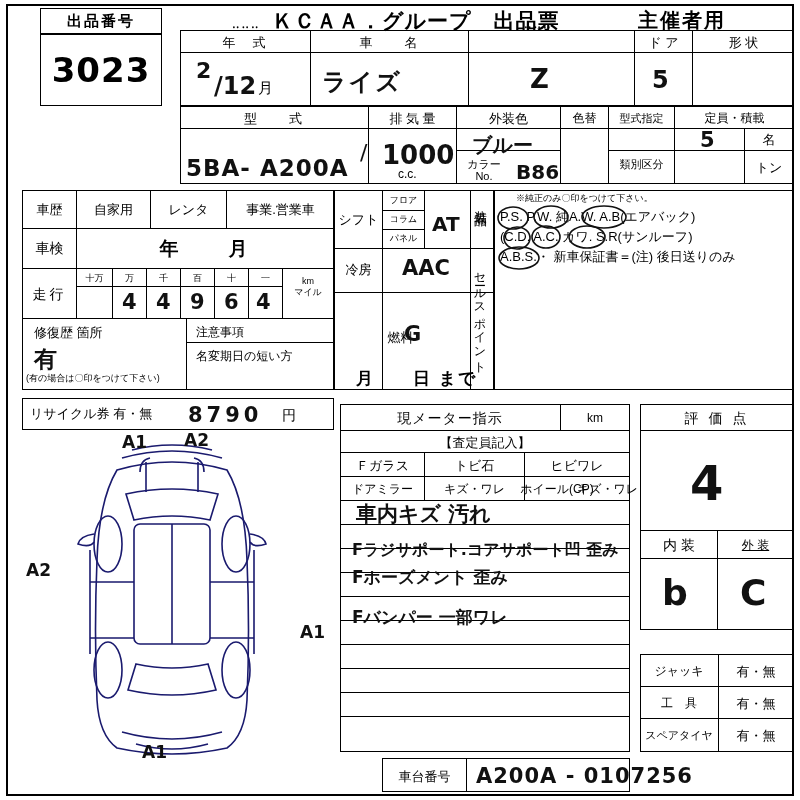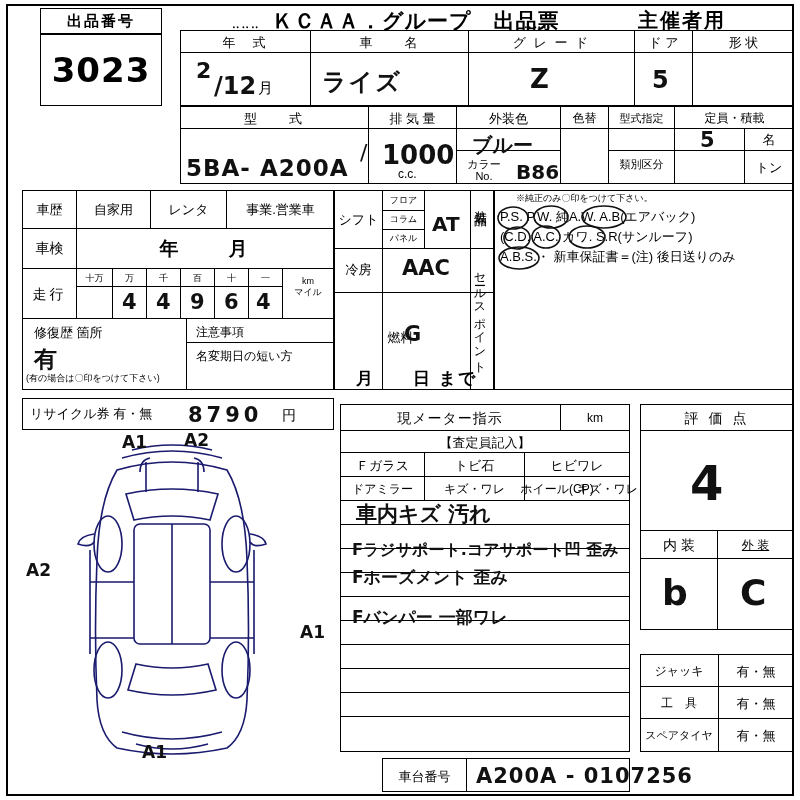--- a/index.html
+++ b/index.html
@@ -38,21 +38,20 @@
 
   <div class="line" style="left:180px;top:52px;width:614px;height:1px;"></div>
 
   <div class="line" style="left:310px;top:30px;width:1px;height:76px;"></div>
   <div class="line" style="left:468px;top:30px;width:1px;height:76px;"></div>
   <div class="line" style="left:634px;top:30px;width:1px;height:76px;"></div>
   <div class="line" style="left:692px;top:30px;width:1px;height:76px;"></div>
 
   <div class="lbl ctr" style="left:180px;top:34px;width:130px;height:16px;font-size:13px;letter-spacing:2px;">年　式</div>
   <div class="lbl ctr" style="left:311px;top:34px;width:157px;height:16px;font-size:13px;letter-spacing:2px;">車　　名</div>
-  <div class="lbl ctr" style="left:469px;top:34px;width:165px;height:16px;font-size:13px;letter-spacing:2px;">グ レ ー ド</div>
   <div class="lbl ctr" style="left:635px;top:34px;width:57px;height:16px;font-size:13px;">ド ア</div>
   <div class="lbl ctr" style="left:693px;top:34px;width:101px;height:16px;font-size:13px;">形 状</div>
 
   <div class="hw hand" style="left:196px;top:58px;font-size:22px;">2</div>
   <div class="hw hand" style="left:214px;top:72px;font-size:24px;">/12</div>
   <div class="lbl" style="left:258px;top:80px;font-size:15px;">月</div>
   <div class="hw hand" style="left:322px;top:66px;font-size:24px;letter-spacing:2px;">ライズ</div>
   <div class="hw hand" style="left:530px;top:64px;font-size:26px;">Z</div>
   <div class="hw hand" style="left:652px;top:66px;font-size:24px;">5</div>
 

